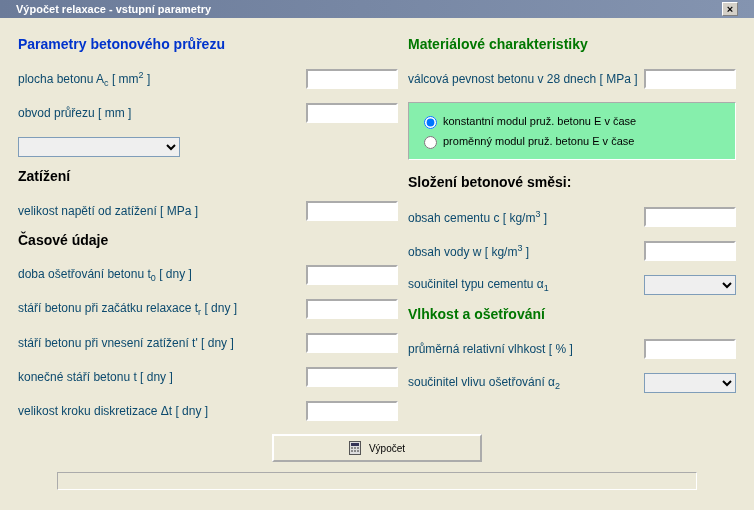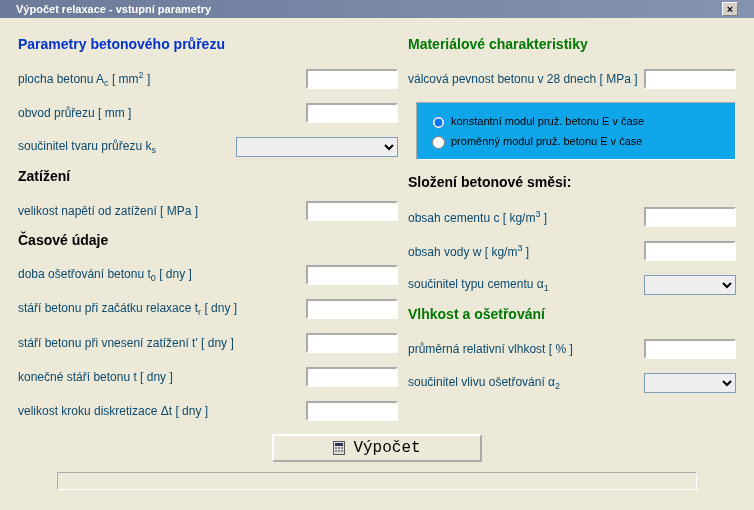--- a/index.html
+++ b/index.html
@@ -82,23 +82,23 @@
   .row select.narrow {
     width: 92px;
     height: 20px;
     font-size:11px;
     border: 1px solid #7f9db9;
   }
   sup { font-size: 9px; vertical-align: super; }
   sub { font-size: 9px; vertical-align: sub; }
   .radiobox {
     border: 1px inset #fff;
-    background:#0ea5e9;
+    background:#86efac;
     padding: 6px 10px;
-    margin: 6px 0 10px 8px;
+    margin: 6px 0 10px 0;
   }
   .radiobox .opt {
     display:flex;
     align-items:center;
     margin: 4px 0;
     font-size:11px;
   }
   .radiobox input[type="radio"] {
     margin-right: 6px;
   }
@@ -107,27 +107,26 @@
     display:flex;
     flex-direction:column;
     align-items:center;
     margin-top: 6px;
   }
   .calcBtn {
     width: 210px;
     height: 28px;
     background:#ece9d8;
     border: 2px outset #fff;
-    font-size:16px;
+    font-size:10px;
     display:flex;
     align-items:center;
     justify-content:center;
     gap:8px;
     cursor:pointer;
-    font-family:Liberation Mono, monospace;
   }
   .calcIcon { width:12px; height:14px; display:inline-block; }
   .statusbar {
     margin-top:10px;
     width: 640px;
     height: 18px;
     border: 1px inset #fff;
     background:#ece9d8;
   }
 </style>
@@ -150,23 +149,20 @@
       </span>
       <input type="text" value="" style="">
     </div>
 
     <div class="row">
       <span class="lbl">obvod průřezu [ mm ]</span>
       <input type="text" value="" style="">
     </div>
 
     <div class="row">
-      <span class="lbl">
-        <span>součinitel tvaru průřezu k</span><sub>s</sub>
-      </span>
       <select class="wide"></select>
     </div>
 
     <div class="heading hRed">Zatížení</div>
     <div class="row">
       <span class="lbl">velikost napětí od zatížení [ MPa ]</span>
       <input type="text" value="" style="">
     </div>
 
     <div class="heading hRed">Časové údaje</div>

